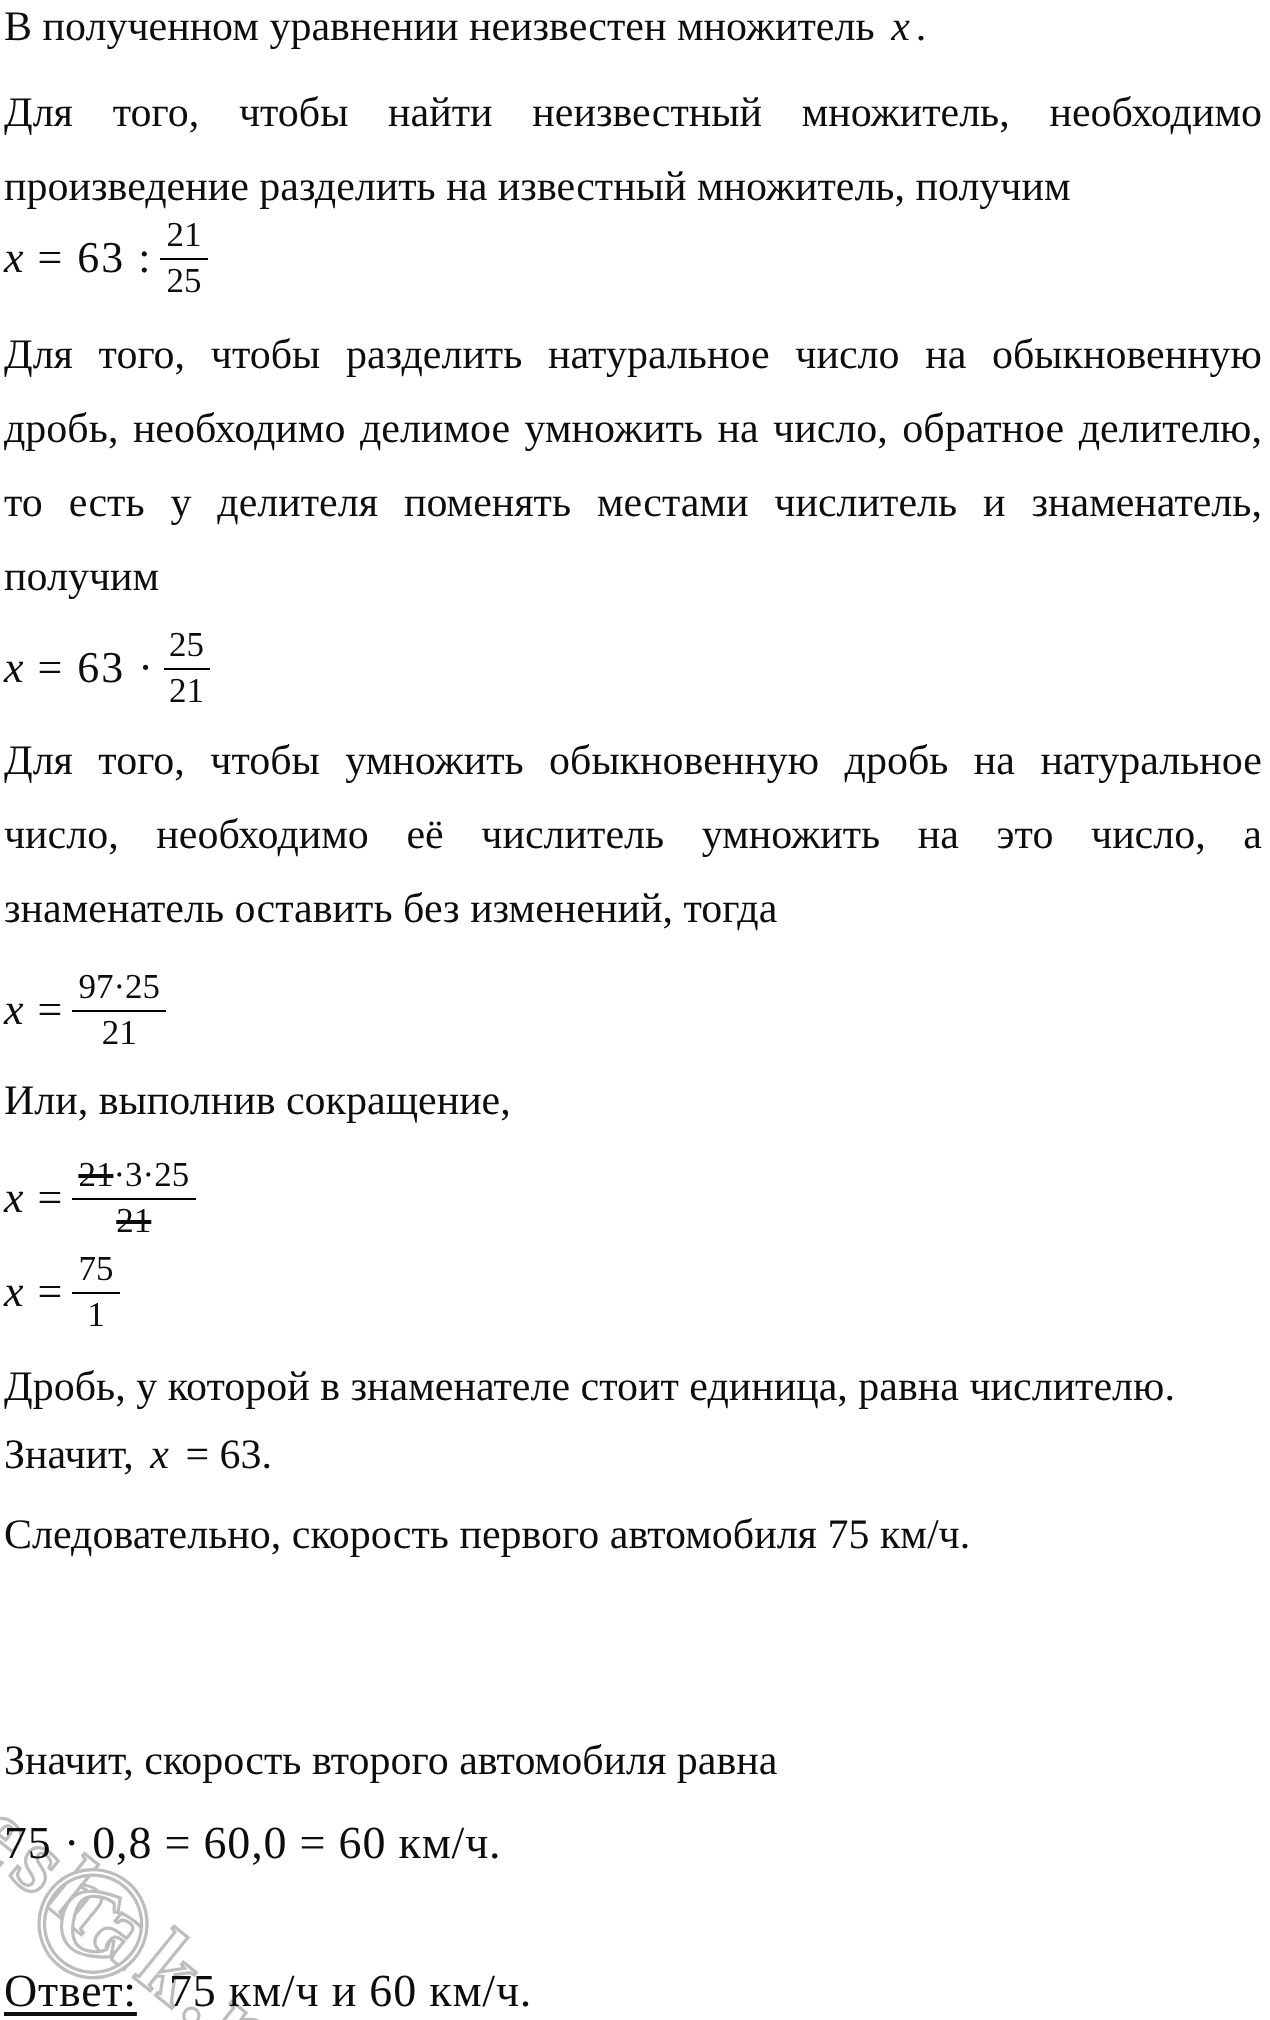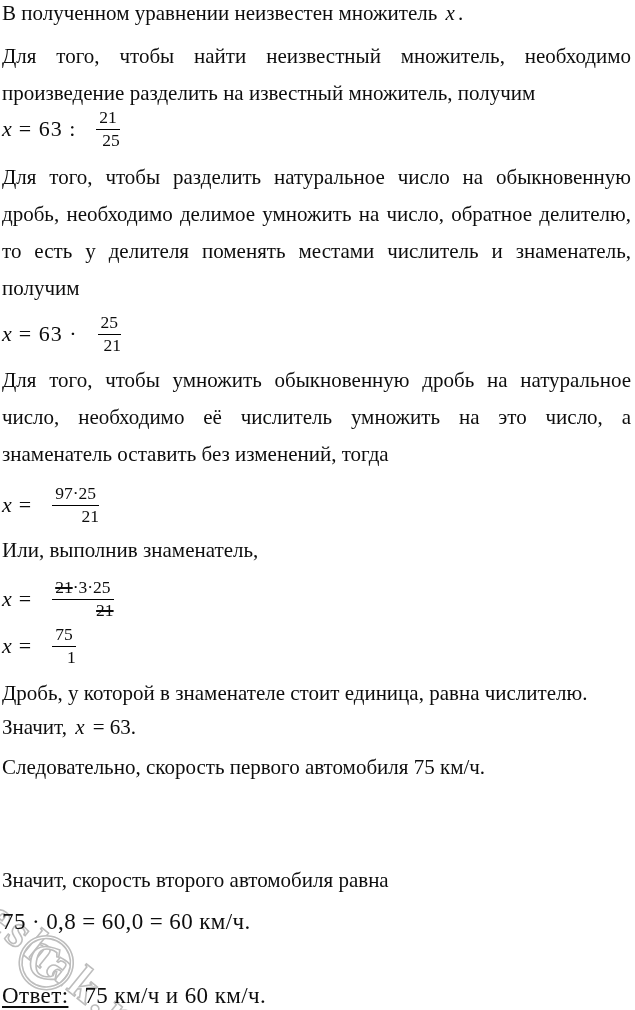--- a/index.html
+++ b/index.html
@@ -29,25 +29,25 @@
   .formula {
     position: absolute;
     left: 2px;
     display: flex;
     align-items: center;
     height: 46px;
     font-size: 22px;
     z-index: 2;
   }
   .formula .mvar { font-style: italic; margin-right: 7px; }
-  .formula .rhs { margin-right: 20px; letter-spacing: 1px; white-space: pre; font-family: Liberation Serif, serif; }
+  .formula .rhs { margin-right: 4px; letter-spacing: 1px; white-space: pre; font-family: Liberation Serif, serif; }
   .frac {
     display: inline-flex;
     flex-direction: column;
-    align-items: flex-end;
+    align-items: center;
     font-size: 17.5px;
     line-height: 1.12;
   }
   .frac .num { border-bottom: 1.6px solid #000; padding: 0 3px 1px 3px; display: inline-block; white-space: nowrap; }
   .frac .den { padding-top: 1px; white-space: nowrap; }
   .frac s, .frac .struck { text-decoration: line-through; text-decoration-thickness: 1.5px; }
 
   .answer-label { text-decoration: underline; text-underline-offset: 3px; margin-right: 16px; }
 
   
@@ -112,21 +112,21 @@
 
   <div class="formula" style="top:482px">
     <span class="mvar">x</span>
     <span class="rhs">=</span>
     <span class="frac">
       <span class="num">97·25</span>
       <span class="den">21</span>
     </span>
   </div>
 
-  <p class="para" style="top:532px">Или, выполнив знаменатель,</p>
+  <p class="para" style="top:532px">Или, выполнив сокращение,</p>
 
   <div class="formula" style="top:576px">
     <span class="mvar">x</span>
     <span class="rhs">=</span>
     <span class="frac">
       <span class="num"><s>21</s><span>·3·25</span></span>
       <span class="den"><s>21</s></span>
     </span>
   </div>
 

